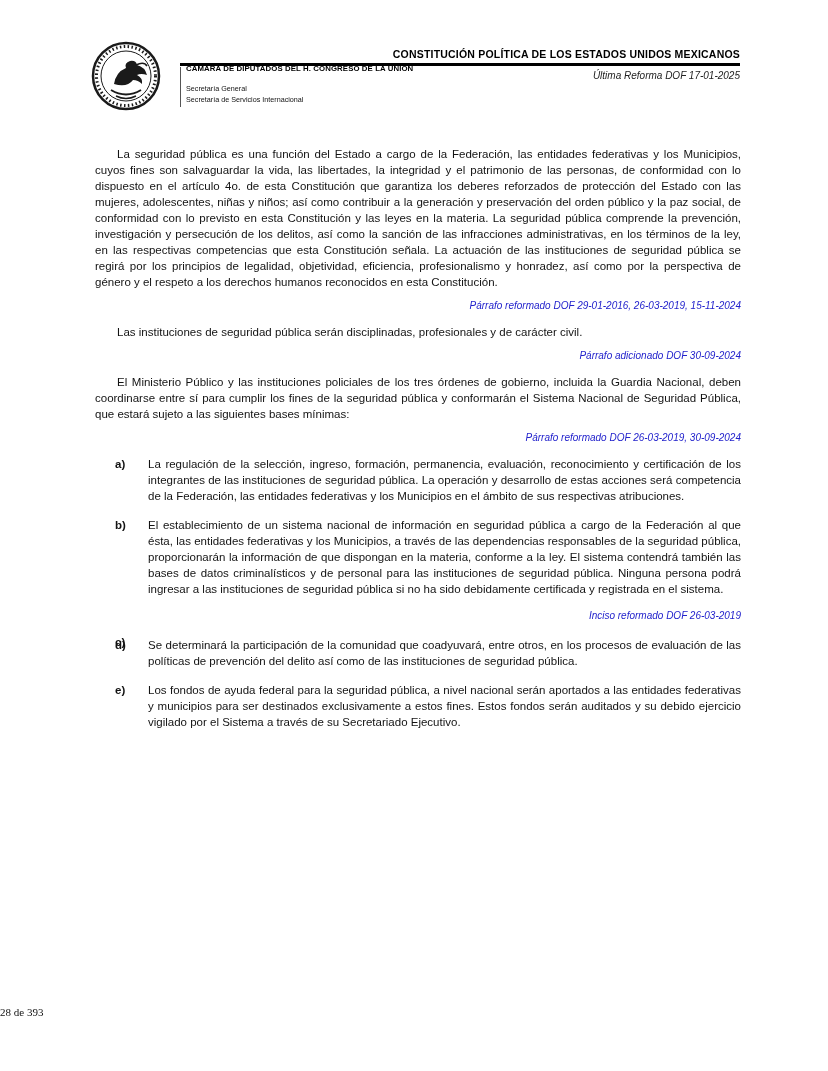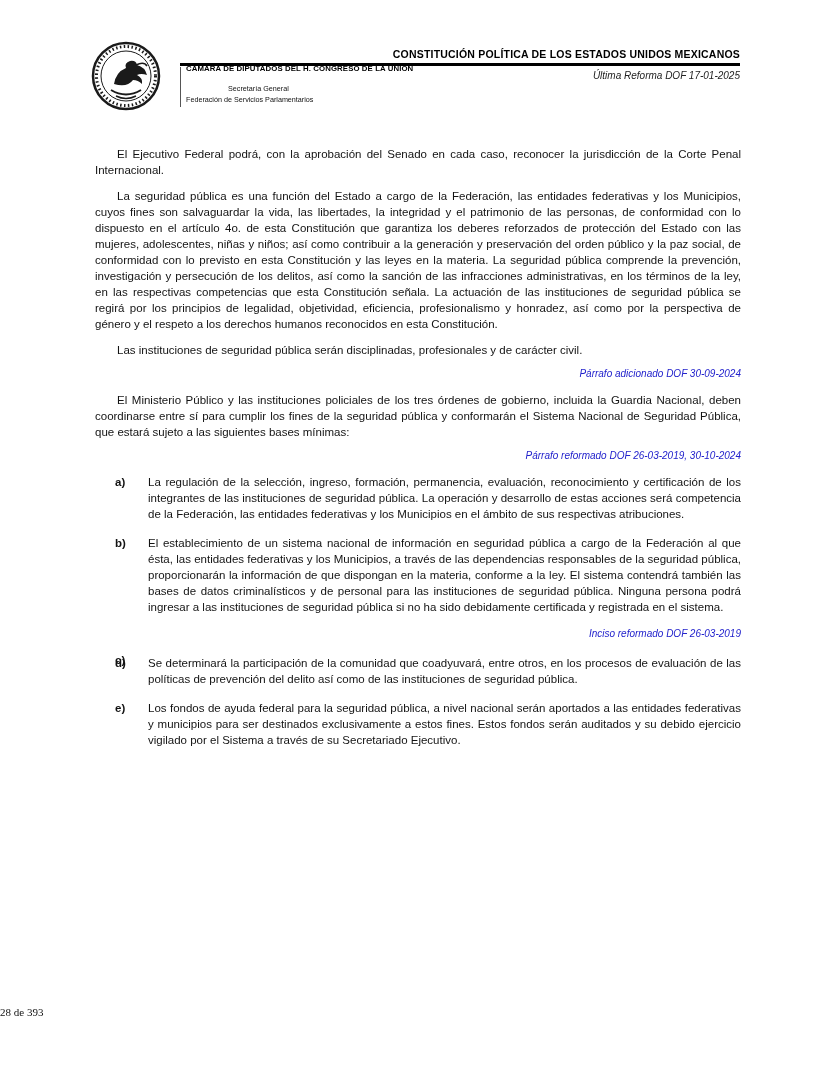--- a/index.html
+++ b/index.html
@@ -26,21 +26,21 @@
   .hdr-bar{position:absolute;top:63px;left:180px;right:88px;height:3px;background:#000;}
   .hdr-vline{position:absolute;top:67px;left:180px;width:1px;height:40px;background:#555;}
   .hdr-reform{
     position:absolute;top:70px;right:88px;
     font-size:10px;font-style:italic;color:#222;text-align:right;
   }
   .hdr-chamber{
     position:absolute;top:64px;left:186px;
     font-size:7.8px;font-weight:bold;color:#000;letter-spacing:.1px;
   }
-  .hdr-sec1{position:absolute;top:84px;left:186px;font-size:7.2px;color:#111;margin-left:42px;}
+  .hdr-sec1{position:absolute;top:84px;left:186px;font-size:7.2px;color:#111;}
   .hdr-sec2{position:absolute;top:95px;left:186px;font-size:7.2px;color:#111;}
   
   .content{
     position:absolute;left:95px;top:146px;width:646px;
     font-size:11.5px;line-height:16px;text-align:justify;color:#131313;
   }
   .para{margin:0 0 10px 0;text-indent:22px;}
   .annotation{
     margin:-2px 0 10px 0;
     text-align:right;text-indent:0;
@@ -72,35 +72,35 @@
       <path d="M25,52 q15,9 30,0" stroke="#1a1a1a" stroke-width="2" fill="none"></path>
       <path d="M30,58 q10,5 20,0" stroke="#1a1a1a" stroke-width="1.4" fill="none"></path>
     </svg>
 
     <div class="hdr-title">CONSTITUCIÓN POLÍTICA DE LOS ESTADOS UNIDOS MEXICANOS</div>
     <div class="hdr-bar"></div>
     <div class="hdr-vline"></div>
     <div class="hdr-reform">Última Reforma DOF 17-01-2025</div>
     <div class="hdr-chamber">CÁMARA DE DIPUTADOS DEL H. CONGRESO DE LA UNIÓN</div>
     <div class="hdr-sec1">Secretaría General</div>
-    <div class="hdr-sec2">Federación de Servicios Parlamentarios</div>
+    <div class="hdr-sec2">Secretaría de Servicios Internacional</div>
   </div>
 
   <div class="content">
 
 
-    <div class="para">El Ejecutivo Federal podrá, con la aprobación del Senado en cada caso, reconocer la jurisdicción de la Corte Penal Internacional.</div>
 
     <div class="para">La seguridad pública es una función del Estado a cargo de la Federación, las entidades federativas y los Municipios, cuyos fines son salvaguardar la vida, las libertades, la integridad y el patrimonio de las personas, de conformidad con lo dispuesto en el artículo 4o. de esta Constitución que garantiza los deberes reforzados de protección del Estado con las mujeres, adolescentes, niñas y niños; así como contribuir a la generación y preservación del orden público y la paz social, de conformidad con lo previsto en esta Constitución y las leyes en la materia. La seguridad pública comprende la prevención, investigación y persecución de los delitos, así como la sanción de las infracciones administrativas, en los términos de la ley, en las respectivas competencias que esta Constitución señala. La actuación de las instituciones de seguridad pública se regirá por los principios de legalidad, objetividad, eficiencia, profesionalismo y honradez, así como por la perspectiva de género y el respeto a los derechos humanos reconocidos en esta Constitución.</div>
+    <div class="annotation">Párrafo reformado DOF 29-01-2016, 26-03-2019, 15-11-2024</div>
 
     <div class="para">Las instituciones de seguridad pública serán disciplinadas, profesionales y de carácter civil.</div>
     <div class="annotation">Párrafo adicionado DOF 30-09-2024</div>
 
     <div class="para">El Ministerio Público y las instituciones policiales de los tres órdenes de gobierno, incluida la Guardia Nacional, deben coordinarse entre sí para cumplir los fines de la seguridad pública y conformarán el Sistema Nacional de Seguridad Pública, que estará sujeto a las siguientes bases mínimas:</div>
-    <div class="annotation">Párrafo reformado DOF 26-03-2019, 30-10-2024</div>
+    <div class="annotation">Párrafo reformado DOF 26-03-2019, 30-09-2024</div>
 
     <div class="item">
       <span class="item-label">a)</span>
       <span>La regulación de la selección, ingreso, formación, permanencia, evaluación, reconocimiento y certificación de los integrantes de las instituciones de seguridad pública. La operación y desarrollo de estas acciones será competencia de la Federación, las entidades federativas y los Municipios en el ámbito de sus respectivas atribuciones.</span>
     </div>
 
     <div class="item">
       <span class="item-label">b)</span>
       <span>El establecimiento de un sistema nacional de información en seguridad pública a cargo de la Federación al que ésta, las entidades federativas y los Municipios, a través de las dependencias responsables de la seguridad pública, proporcionarán la información de que dispongan en la materia, conforme a la ley. El sistema contendrá también las bases de datos criminalísticos y de personal para las instituciones de seguridad pública. Ninguna persona podrá ingresar a las instituciones de seguridad pública si no ha sido debidamente certificada y registrada en el sistema.</span>
     </div>

